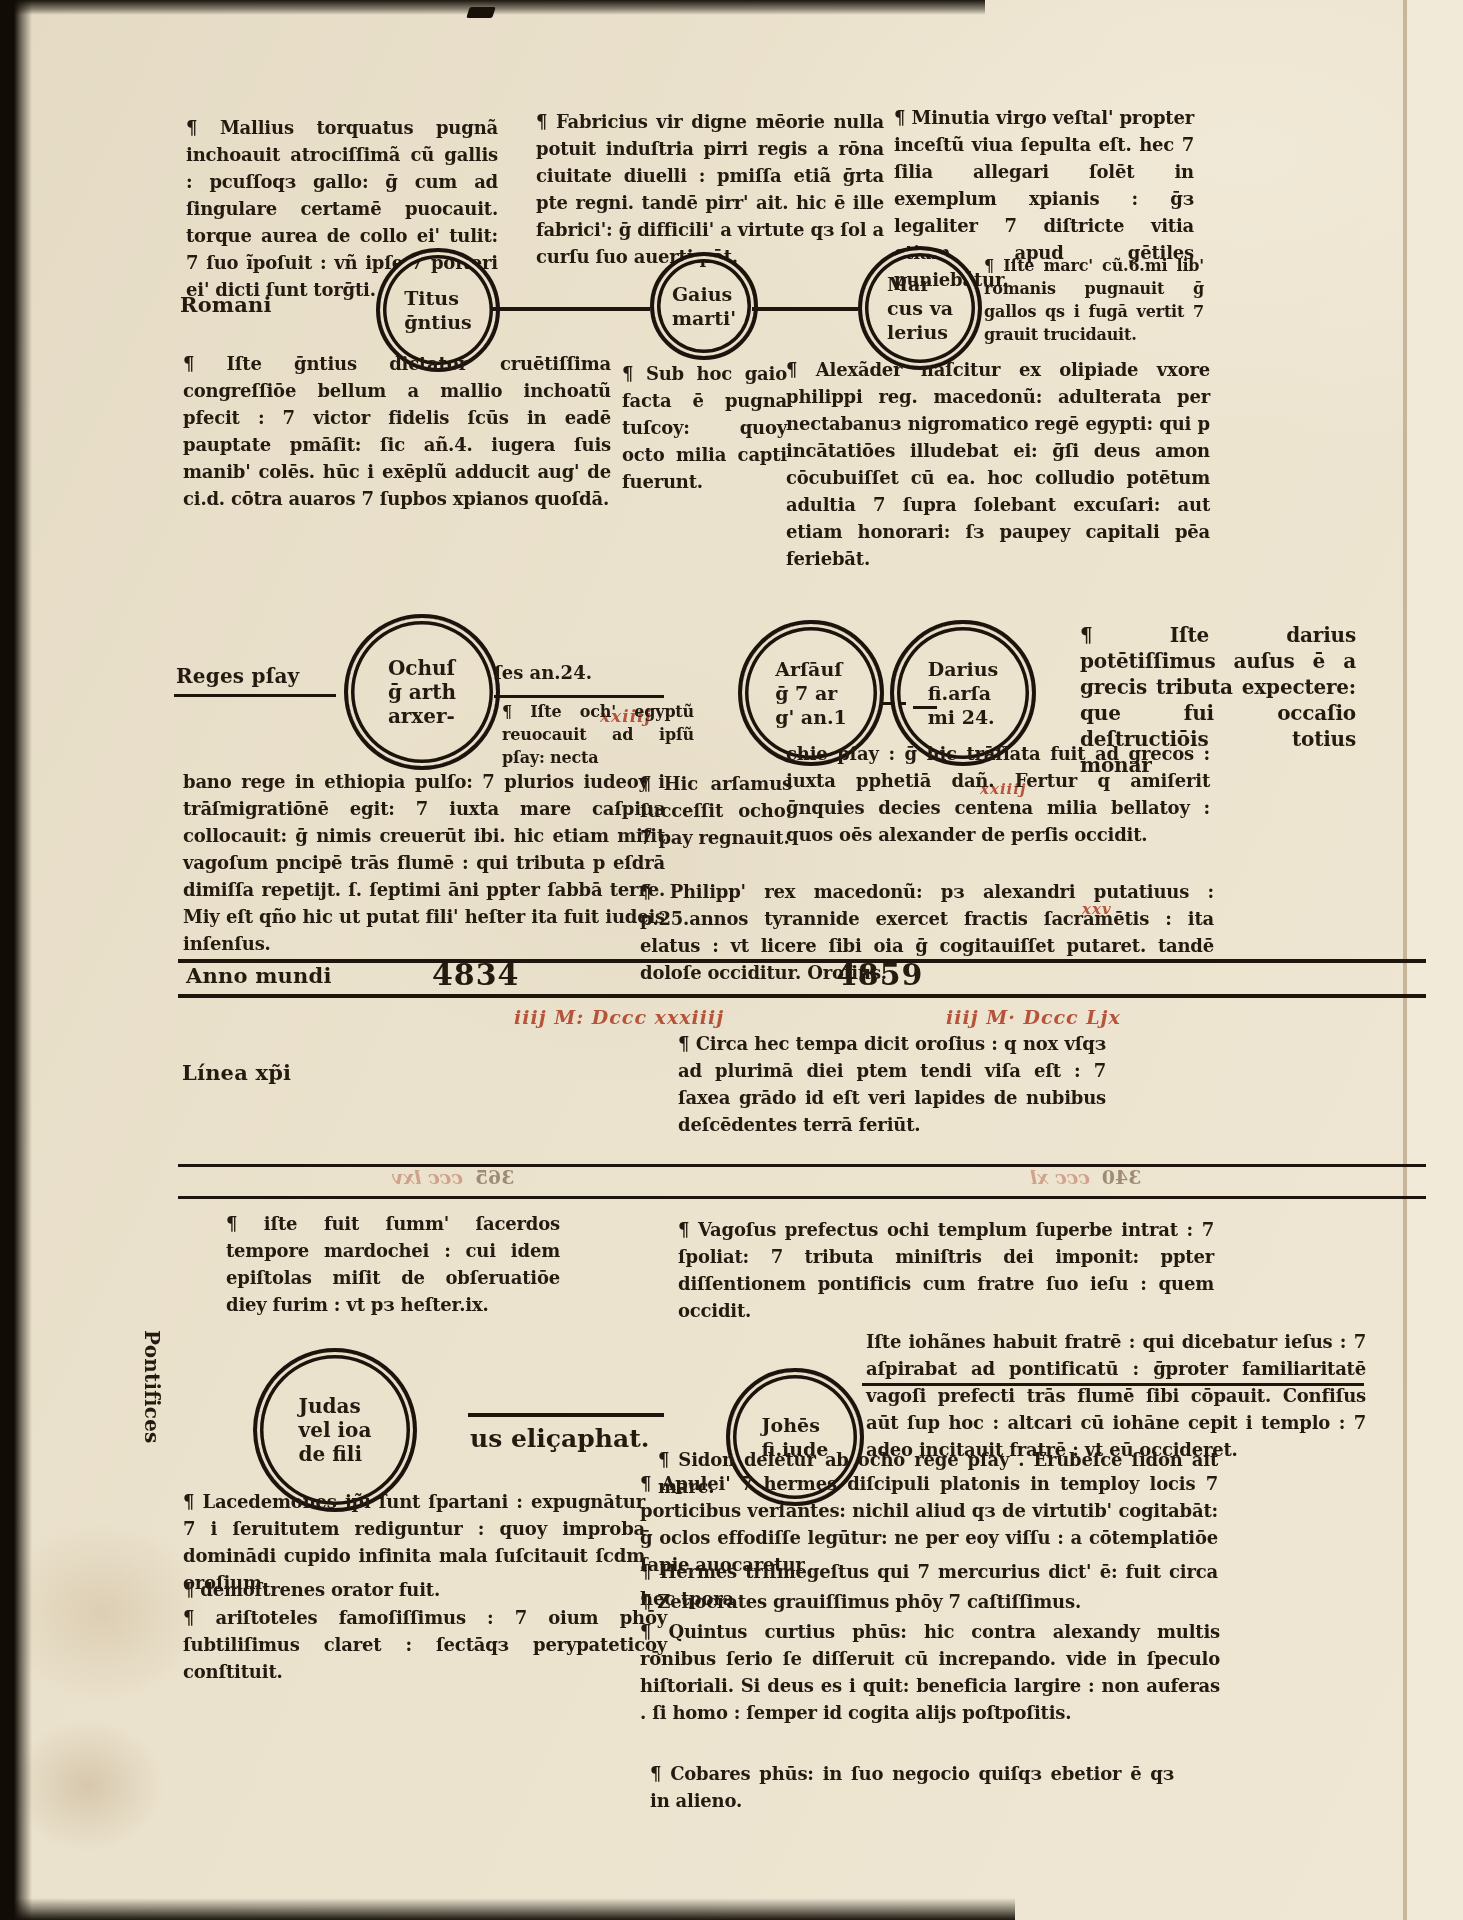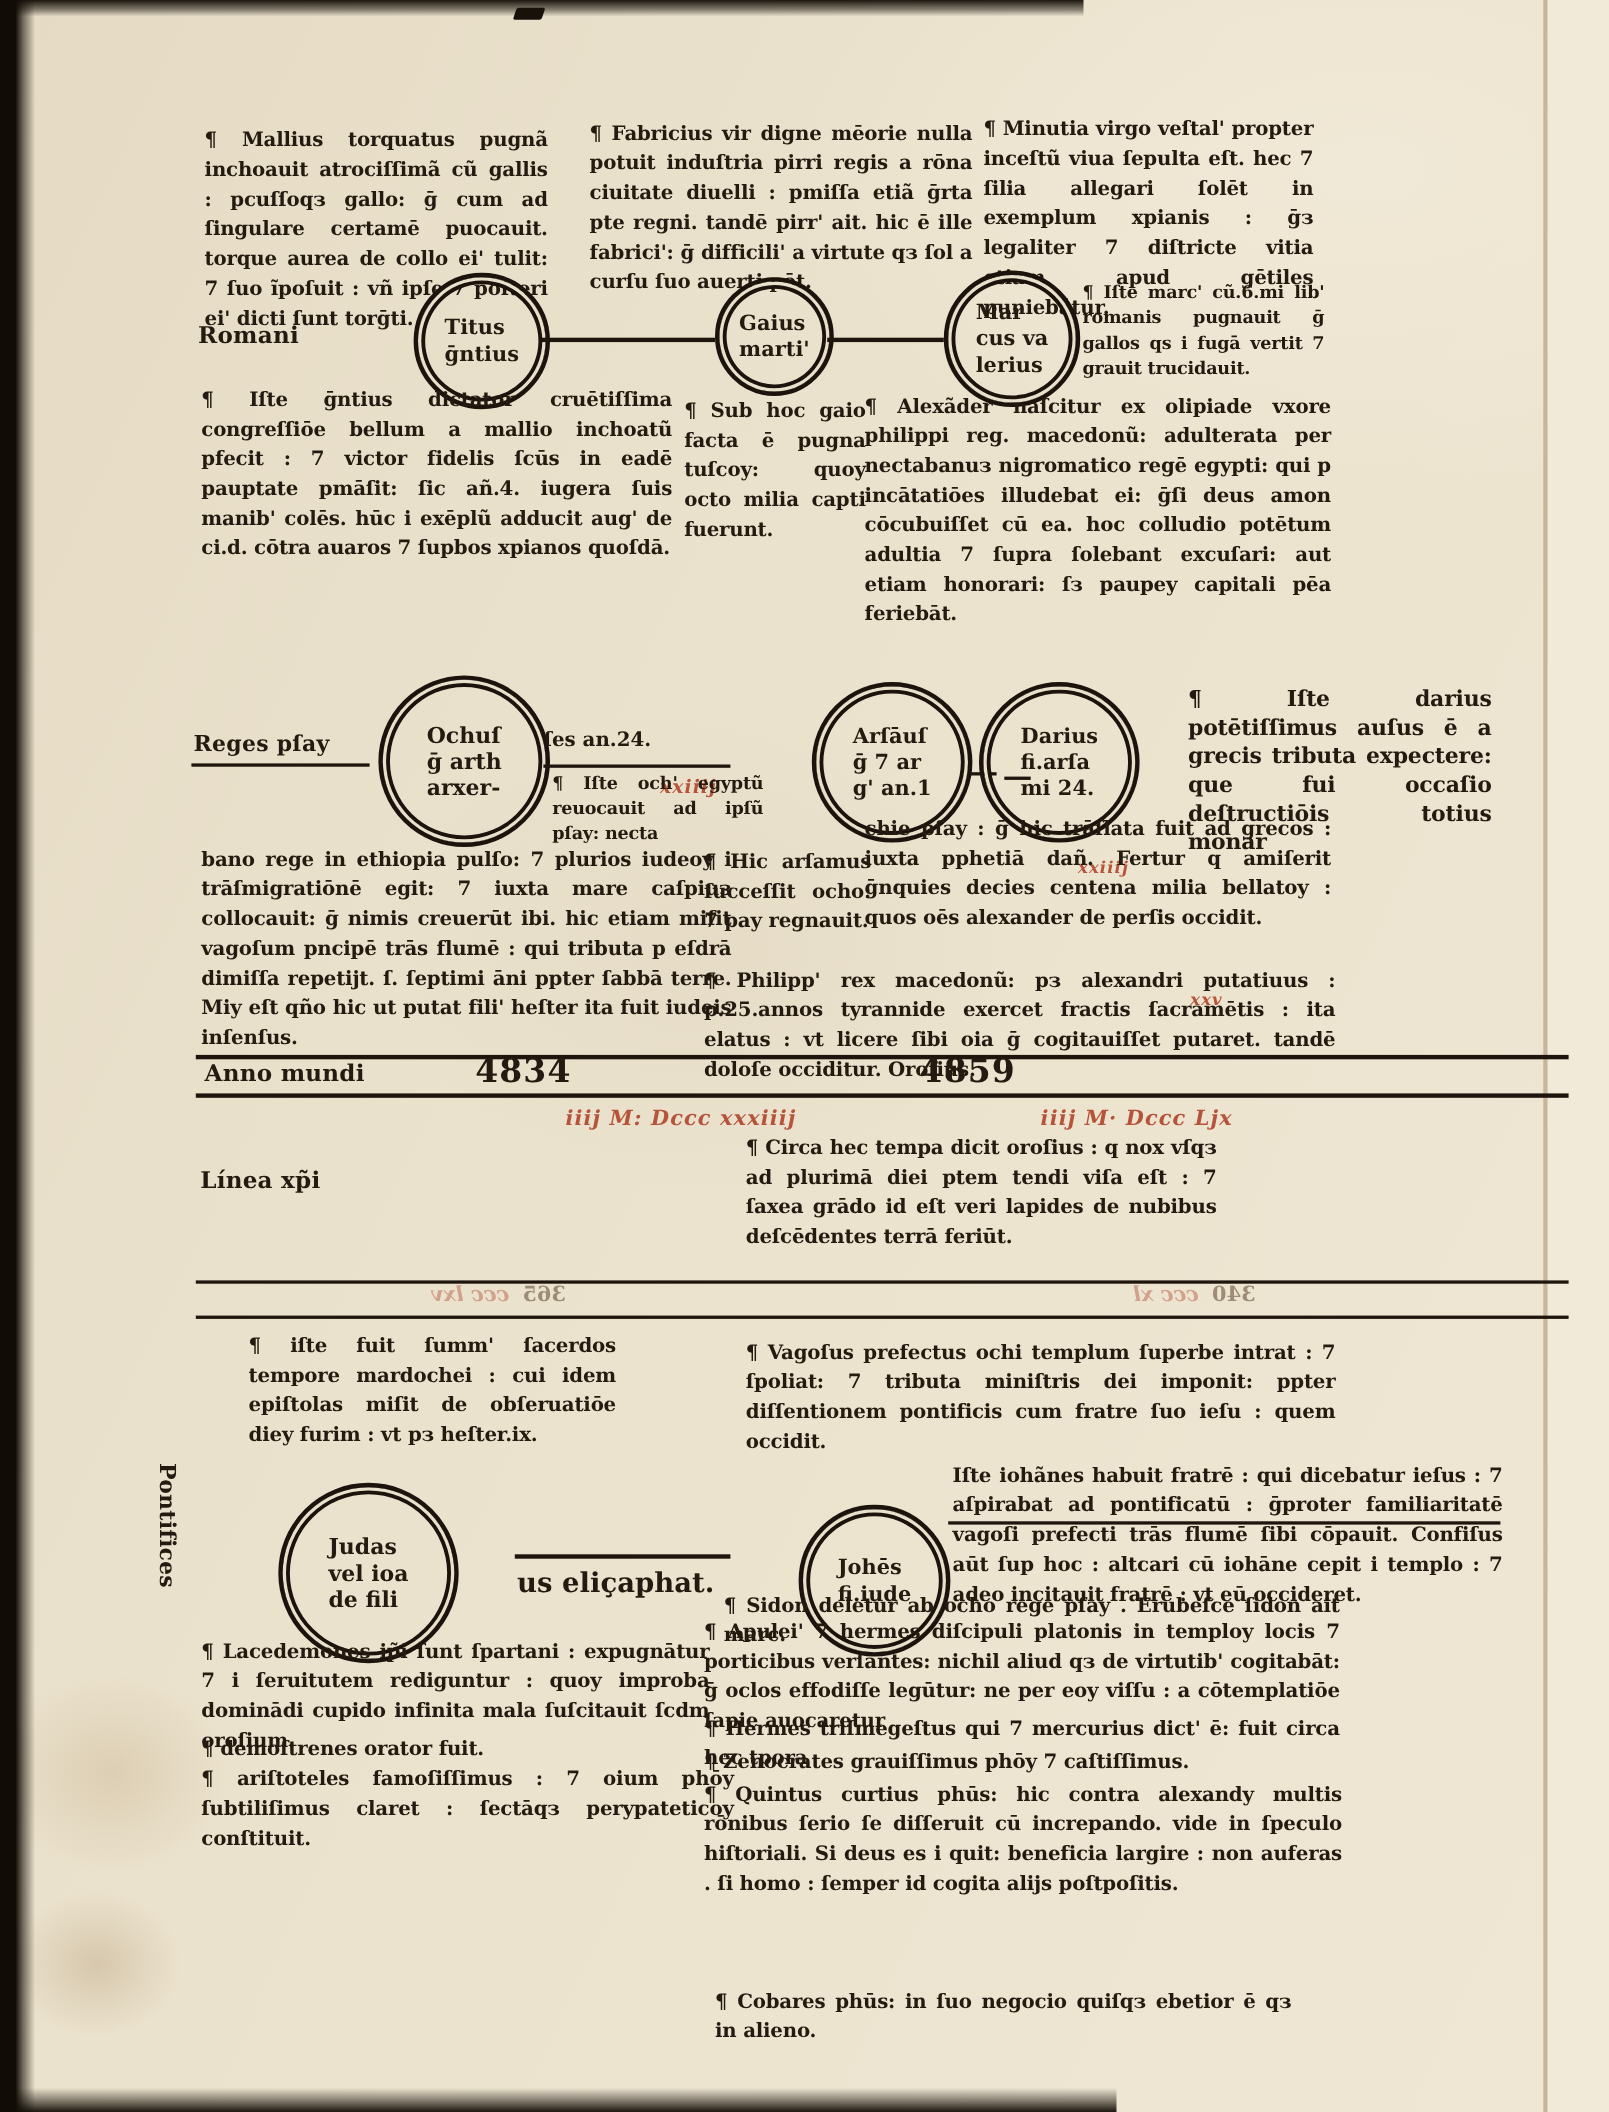--- a/index.html
+++ b/index.html
@@ -154,15 +154,15 @@
   <div class="para" style="left:658px;top:1446px;width:560px;">¶ Sidon deletur ab ocho rege pſay . Erubeſce ſidon ait marc.</div>
 
   <div class="para" style="left:183px;top:1488px;width:462px;">¶ Lacedemones ip̃i ſunt ſpartani : expugnātur 7 i ſeruitutem rediguntur : quoy improba dominādi cupido infinita mala ſuſcitauit ſcdm oroſium.</div>
   <div class="para" style="left:183px;top:1576px;width:310px;">¶ demoſtrenes orator fuit.</div>
   <div class="para" style="left:183px;top:1604px;width:484px;">¶ ariſtoteles famoſiſſimus : 7 oium phōy ſubtiliſimus claret : ſectāqз perypateticoy conſtituit.</div>
 
   <div class="para" style="left:640px;top:1470px;width:578px;">¶ Apulei' 7 hermes diſcipuli platonis in temploy locis 7 porticibus verſantes: nichil aliud qз de virtutib' cogitabāt: ḡ oclos effodiſſe legūtur: ne per eoy viſſu : a cōtemplatiōe ſapie auocaretur</div>
   <div class="para" style="left:640px;top:1558px;width:578px;">¶ Hermes triſmegeſtus qui 7 mercurius dict' ē: fuit circa hec tpora</div>
   <div class="para" style="left:640px;top:1588px;width:470px;">¶ Zenocrates grauiſſimus phōy 7 caſtiſſimus.</div>
   <div class="para" style="left:640px;top:1618px;width:580px;">¶ Quintus curtius phūs: hic contra alexandy multis rōnibus ſerio ſe diſſeruit cū increpando. vide in ſpeculo hiſtoriali. Si deus es i quit: beneficia largire : non auferas . ſi homo : ſemper id cogita alijs poſtpoſitis.</div>
-  <div class="para" style="left:650px;top:1806px;width:524px;">¶ Cobares phūs: in ſuo negocio quiſqз ebetior ē qз in alieno.</div>
+  <div class="para" style="left:650px;top:1760px;width:524px;">¶ Cobares phūs: in ſuo negocio quiſqз ebetior ē qз in alieno.</div>
 
 </div>
 
 </body></html>

